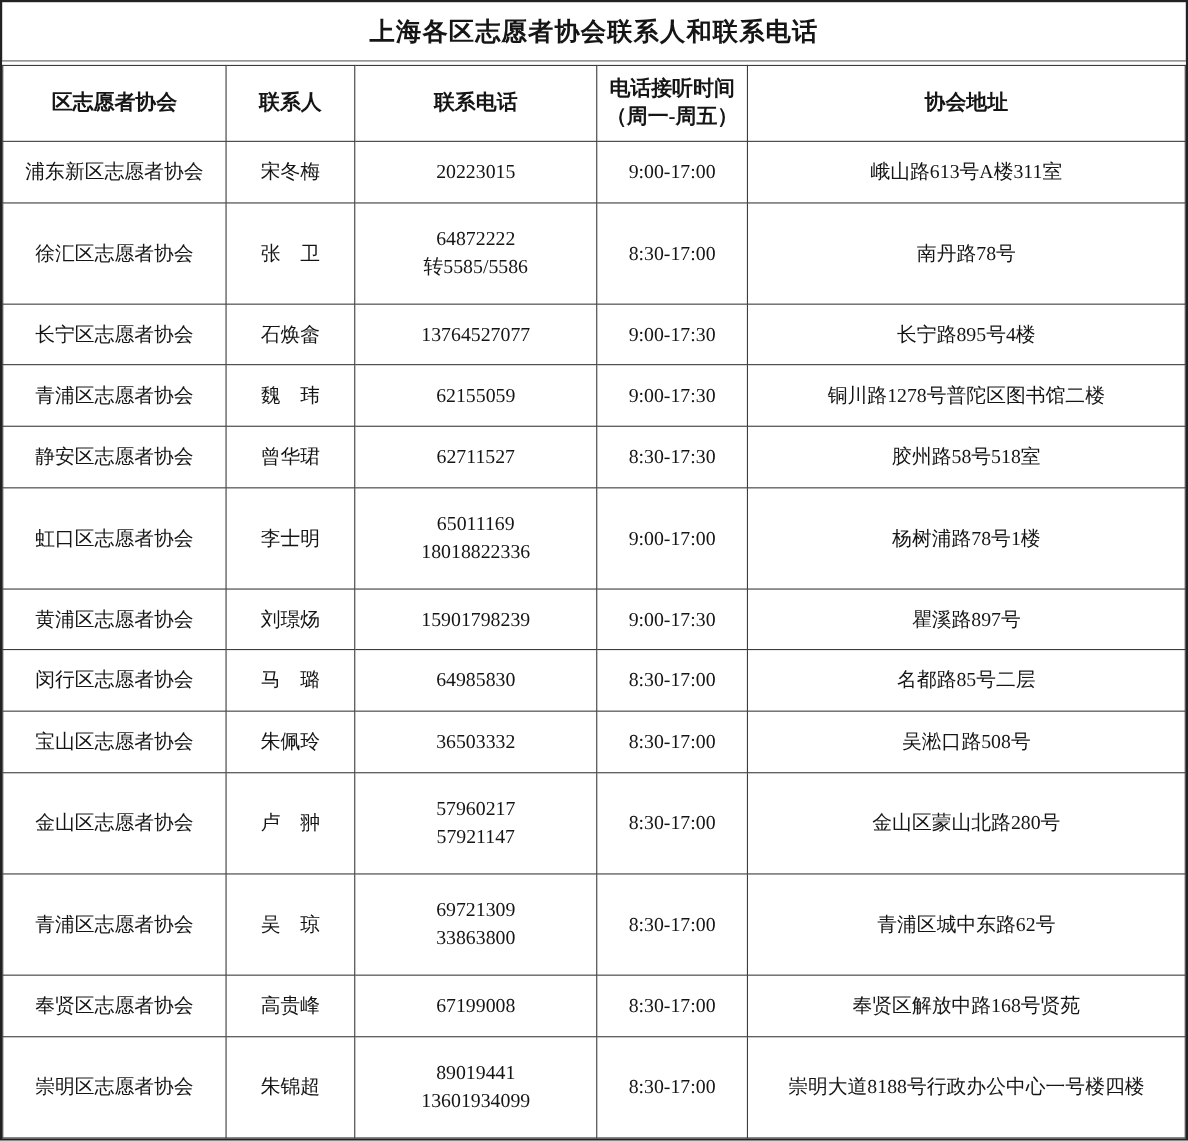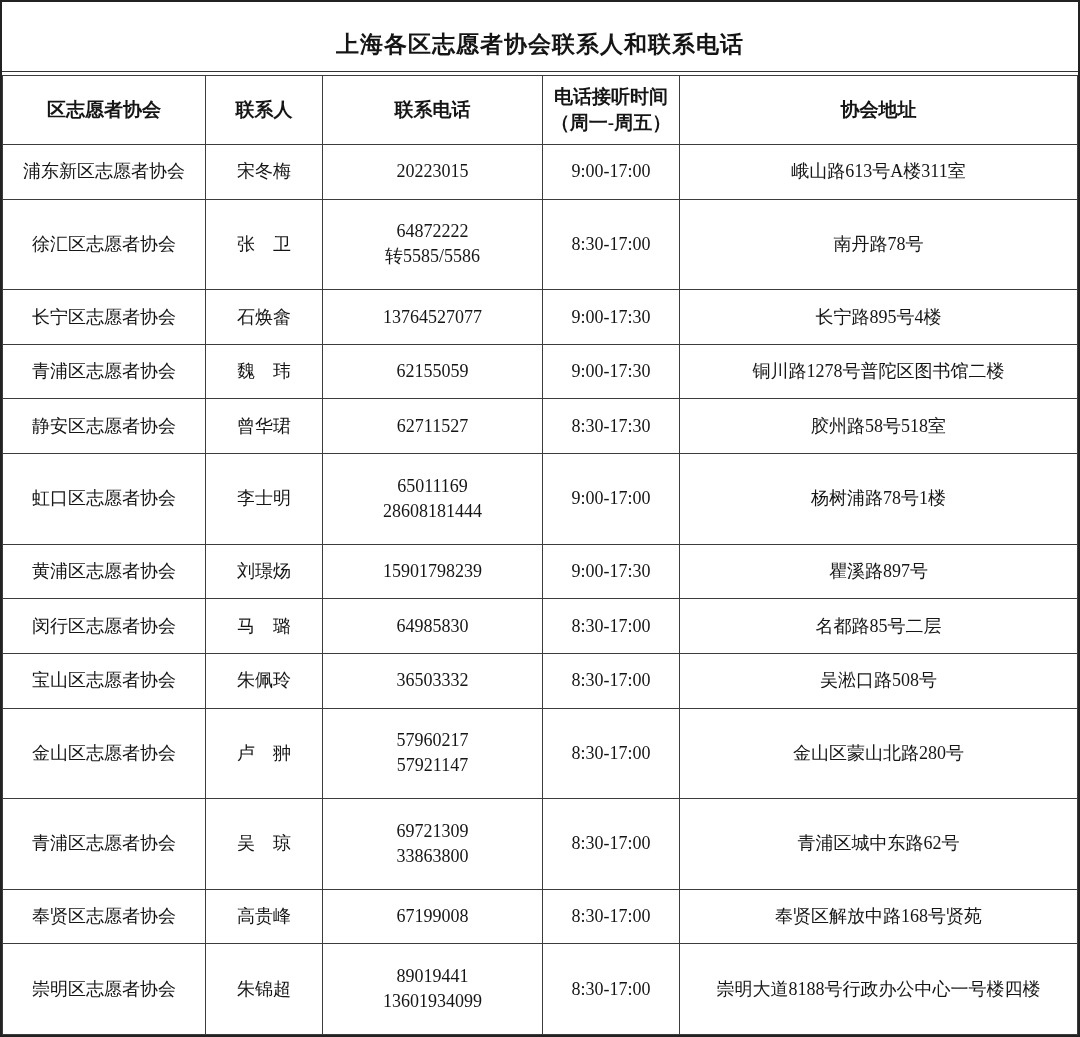--- a/index.html
+++ b/index.html
@@ -21,21 +21,20 @@
   .title-bar {
     height: 53px;
     flex: 0 0 auto;
     display: flex;
     align-items: center;
     justify-content: center;
     font-size: 23px;
     font-weight: bold;
     letter-spacing: 1px;
     border-bottom: 1px solid #333333;
-    margin-top: 16px;
   }
   .gap {
     height: 3px;
     flex: 0 0 auto;
     background: #ffffff;
   }
   table.contacts {
     width: 100%;
     flex: 1 1 auto;
     border-collapse: collapse;
@@ -128,21 +127,21 @@
     <td>静安区志愿者协会</td>
     <td>曾华珺</td>
     <td>62711527</td>
     <td>8:30-17:30</td>
     <td>胶州路58号518室</td>
   </tr>
         <tr>
     <td>虹口区志愿者协会</td>
     <td>李士明</td>
     <td>65011169
-28608181444</td>
+18018822336</td>
     <td>9:00-17:00</td>
     <td>杨树浦路78号1楼</td>
   </tr>
         <tr>
     <td>黄浦区志愿者协会</td>
     <td>刘璟炀</td>
     <td>15901798239</td>
     <td>9:00-17:30</td>
     <td>瞿溪路897号</td>
   </tr>

